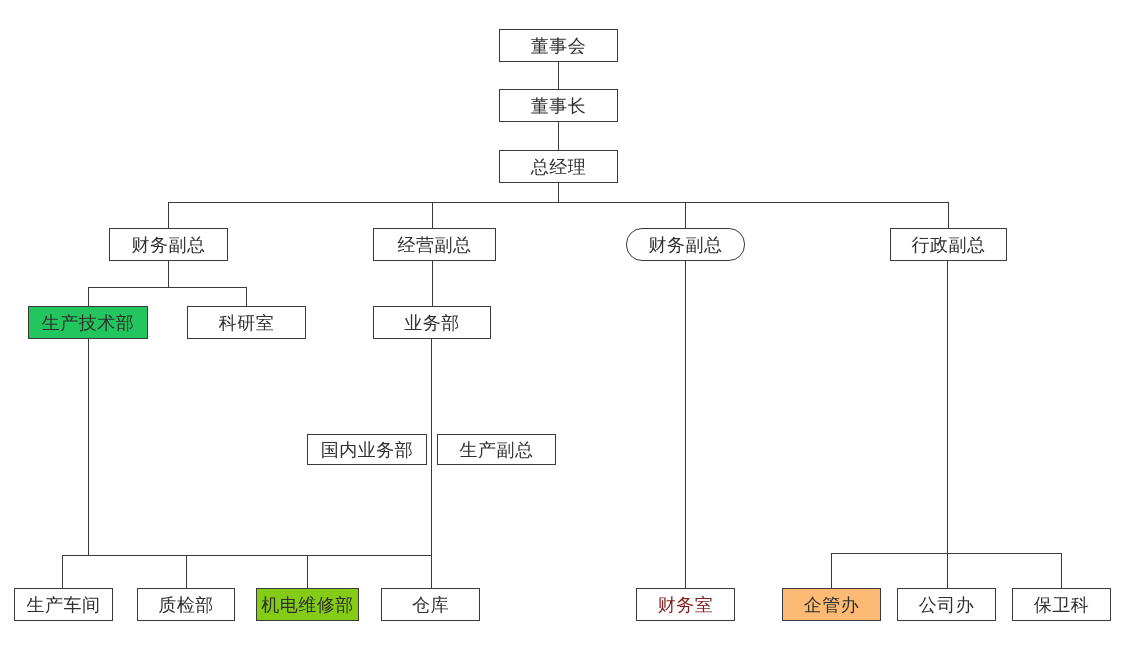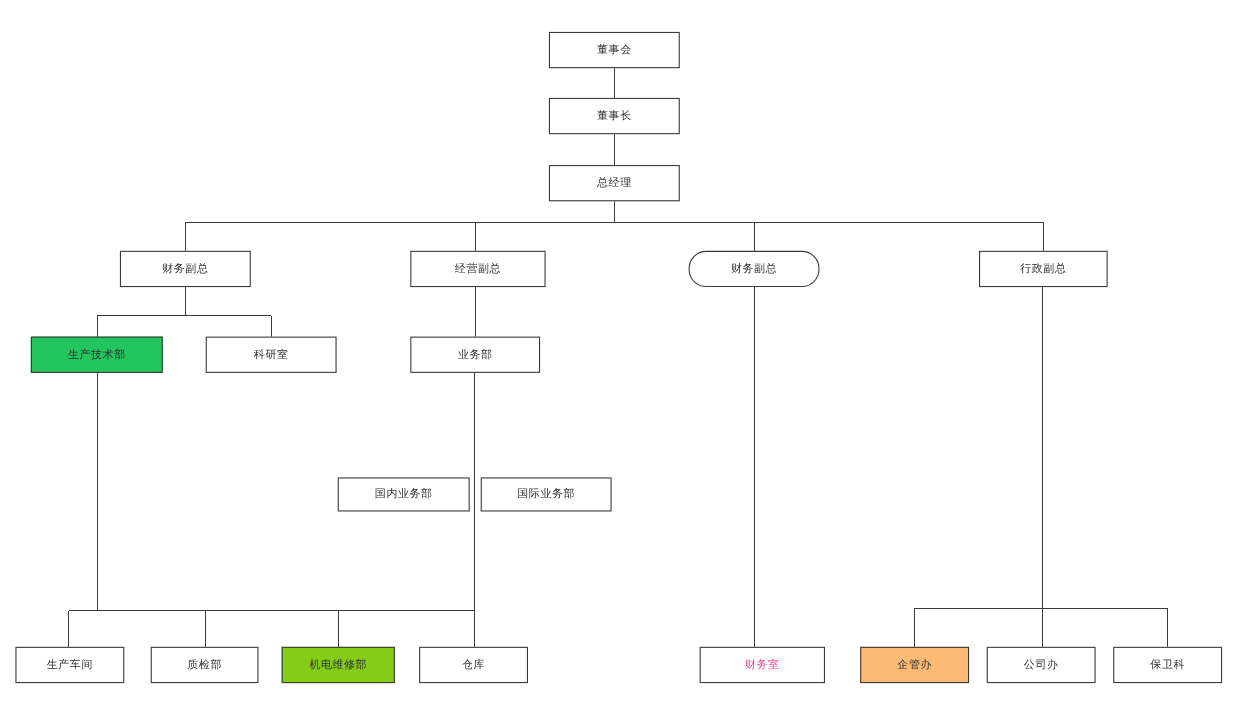--- a/index.html
+++ b/index.html
@@ -28,21 +28,21 @@
   }
   .org-node {
     position: absolute;
     box-sizing: border-box;
     border: 1px solid #3a3a3a;
     background: #ffffff;
     display: flex;
     align-items: center;
     justify-content: center;
     color: #2f2f2f;
-    font-size: 10px;
+    font-size: 18px;
     line-height: 1;
     letter-spacing: 0.5px;
     white-space: nowrap;
     z-index: 2;
   }
   .org-node .node-label {
     display: block;
   }
 </style>
 </head>
@@ -106,35 +106,35 @@
       <div class="org-node" style="left: 187px; top: 306px; width: 119px; height: 33px; border-color: rgb(58, 58, 58); background: rgb(255, 255, 255); color: rgb(47, 47, 47);">
         <span class="node-label">科研室</span>
       </div>
       <div class="org-node" style="left: 373px; top: 306px; width: 118px; height: 33px; border-color: rgb(58, 58, 58); background: rgb(255, 255, 255); color: rgb(47, 47, 47);">
         <span class="node-label">业务部</span>
       </div>
       <div class="org-node" style="left: 307px; top: 434px; width: 120px; height: 31px; border-color: rgb(58, 58, 58); background: rgb(255, 255, 255); color: rgb(47, 47, 47);">
         <span class="node-label">国内业务部</span>
       </div>
       <div class="org-node" style="left: 437px; top: 434px; width: 119px; height: 31px; border-color: rgb(58, 58, 58); background: rgb(255, 255, 255); color: rgb(47, 47, 47);">
-        <span class="node-label">国际业务部</span>
+        <span class="node-label">生产副总</span>
       </div>
       <div class="org-node" style="left: 14px; top: 588px; width: 99px; height: 33px; border-color: rgb(58, 58, 58); background: rgb(255, 255, 255); color: rgb(47, 47, 47);">
         <span class="node-label">生产车间</span>
       </div>
       <div class="org-node" style="left: 137px; top: 588px; width: 98px; height: 33px; border-color: rgb(58, 58, 58); background: rgb(255, 255, 255); color: rgb(47, 47, 47);">
         <span class="node-label">质检部</span>
       </div>
       <div class="org-node" style="left: 256px; top: 588px; width: 103px; height: 33px; border-color: rgb(58, 58, 58); background: #84cc16; color: rgb(47, 47, 47);">
         <span class="node-label">机电维修部</span>
       </div>
       <div class="org-node" style="left: 381px; top: 588px; width: 99px; height: 33px; border-color: rgb(58, 58, 58); background: rgb(255, 255, 255); color: rgb(47, 47, 47);">
         <span class="node-label">仓库</span>
       </div>
-      <div class="org-node" style="left: 636px; top: 588px; width: 114px; height: 33px; border-color: rgb(58, 58, 58); background: rgb(255, 255, 255); color: #ec4899;">
+      <div class="org-node" style="left: 636px; top: 588px; width: 99px; height: 33px; border-color: rgb(58, 58, 58); background: rgb(255, 255, 255); color: #7f1d1d;">
         <span class="node-label">财务室</span>
       </div>
       <div class="org-node" style="left: 782px; top: 588px; width: 99px; height: 33px; border-color: rgb(58, 58, 58); background: #fdba74; color: rgb(47, 47, 47);">
         <span class="node-label">企管办</span>
       </div>
       <div class="org-node" style="left: 897px; top: 588px; width: 99px; height: 33px; border-color: rgb(58, 58, 58); background: rgb(255, 255, 255); color: rgb(47, 47, 47); text-align: center;">
         <span class="node-label">公司办</span>
       </div>
       <div class="org-node" style="left: 1012px; top: 588px; width: 99px; height: 33px; border-color: rgb(58, 58, 58); background: rgb(255, 255, 255); color: rgb(47, 47, 47); font-family: Liberation Serif, serif;">
         <span class="node-label">保卫科</span>

